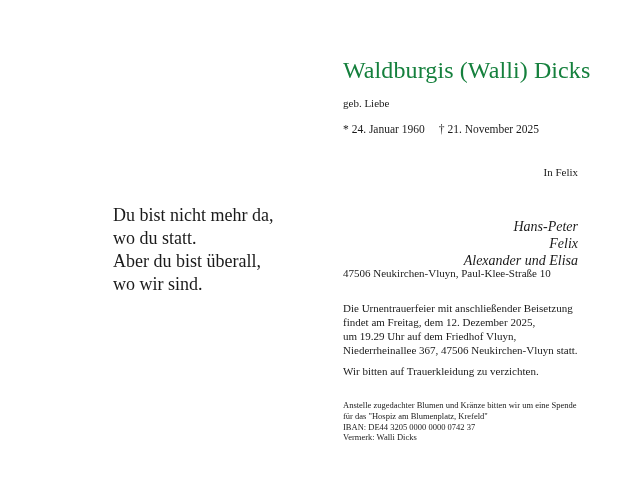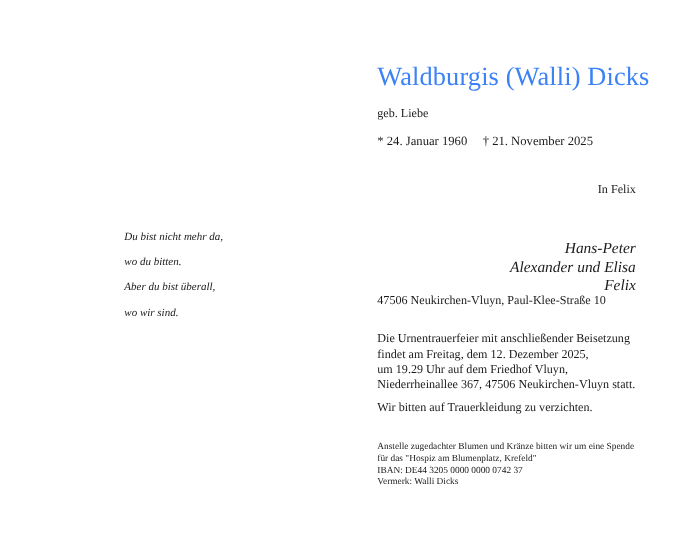--- a/index.html
+++ b/index.html
@@ -1,55 +1,55 @@
 <!DOCTYPE html>
 <html><head>
 <meta charset="utf-8">
 <style>
   html, body { margin: 0; padding: 0; background: #ffffff; }
   body { width: 630px; height: 492px; position: relative; overflow: hidden;
          font-family: "Liberation Serif", "DejaVu Serif", serif; color: #1a1a1a; }
   .abs { position: absolute; white-space: nowrap; }
-  .poem { left: 113px; top: 204px; font-size: 10px; font-style: italic; }
+  .poem { left: 113px; top: 204px; font-size: 18px; }
   .poem div { height: 23px; line-height: 23px; }
-  .name { left: 343px; top: 57px; font-size: 24px; letter-spacing: 0.1px; color: #3b82f6; }
+  .name { left: 343px; top: 57px; font-size: 24px; letter-spacing: 0.1px; color: #15803d; }
   .maiden { left: 343px; top: 97px; font-size: 11px; }
   .dates { left: 343px; top: 123px; font-size: 11.5px; }
   .dates span.sep { display: inline-block; width: 14px; }
   .liebe { right: 52px; top: 166px; font-size: 11px; text-align: right; }
   .mourners { right: 52px; top: 185px; font-size: 14px; font-style: italic; text-align: right; margin-top: 33px; }
   .mourners div { line-height: 17px; }
   .address { left: 343px; top: 267px; font-size: 11px; text-align: right; }
   .ceremony { left: 343px; top: 301px; font-size: 11px; }
   .ceremony div { line-height: 14px; }
   .clothing { left: 343px; top: 365px; font-size: 11px; }
   .donation { left: 343px; top: 400px; font-size: 8.5px; }
   .donation div { line-height: 10.8px; }
 </style>
 </head>
 <body>
 
 <div class="abs poem">
   <div>Du bist nicht mehr da,</div>
-  <div>wo du bitten.</div>
+  <div>wo du statt.</div>
   <div>Aber du bist überall,</div>
   <div>wo wir sind.</div>
 </div>
 
 <div class="abs name">Waldburgis (Walli) Dicks</div>
 <div class="abs maiden">geb. Liebe</div>
 <div class="abs dates">
   <span>* 24. Januar 1960</span><span class="sep"></span><span>† 21. November 2025</span>
 </div>
 
 <div class="abs liebe">In Felix</div>
 <div class="abs mourners">
   <div>Hans-Peter</div>
+  <div>Felix</div>
   <div>Alexander und Elisa</div>
-  <div>Felix</div>
 </div>
 
 <div class="abs address">47506 Neukirchen-Vluyn, Paul-Klee-Straße 10</div>
 
 <div class="abs ceremony">
   <div>Die Urnentrauerfeier mit anschließender Beisetzung</div>
   <div>findet am Freitag, dem 12. Dezember 2025,</div>
   <div>um 19.29 Uhr auf dem Friedhof Vluyn,</div>
   <div>Niederrheinallee 367, 47506 Neukirchen-Vluyn statt.</div>
 </div>

